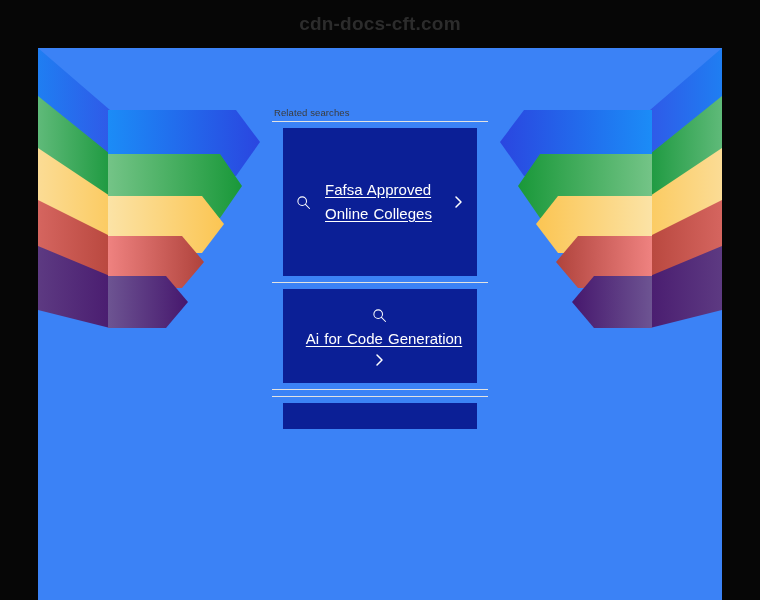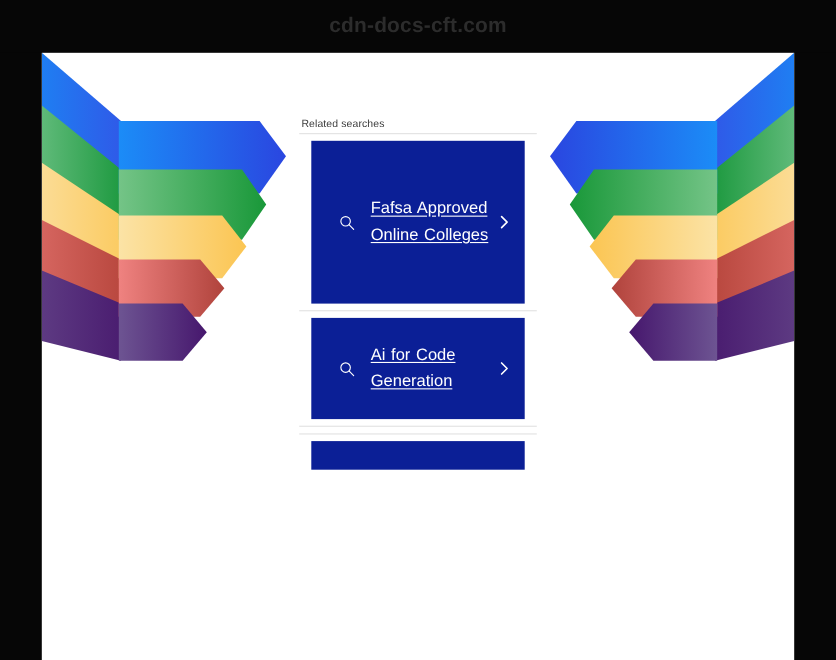--- a/index.html
+++ b/index.html
@@ -35,21 +35,21 @@
     font-family: "Liberation Sans", sans-serif;
   }
 
   
   .page {
     position: absolute;
     left: 38px;
     top: 48px;
     width: 684px;
     height: 552px;
-    background: #ffffff;
+    background: #3b82f6;
     overflow: hidden;
   }
 
   
   .deco {
     position: absolute;
     top: 0;
     width: 232px;
     height: 340px;
     pointer-events: none;
@@ -84,21 +84,21 @@
     margin: 6px 0 6px 0;
   }
 
   .card {
     width: 194px;
     margin: 0 auto;
     background: #0b1f96;
     display: flex;
     align-items: center;
     box-sizing: border-box;
-    padding: 14px 10px 14px 20px;
+    padding: 14px 10px 14px 8px;
     position: relative;
   }
   .card-icon {
     width: 24px;
     flex: 0 0 24px;
     display: flex;
     align-items: center;
     justify-content: center;
   }
   .card-text {
@@ -117,21 +117,21 @@
     word-spacing: 1px;
   }
   .card-chevron {
     width: 18px;
     flex: 0 0 18px;
     display: flex;
     align-items: center;
     justify-content: center;
   }
   .card.tall-4 { min-height: 148px; }
-  .card.tall-2 { min-height: 92px; }
+  .card.tall-2 { min-height: 92px; flex-direction: column; }
   .card.tall-4b { min-height: 148px; }
   .card.partial { min-height: 26px; padding-top: 8px; padding-bottom: 8px; }
 </style>
 </head>
 <body>
 
 <div class="domain-bar">
   <div class="domain-title">cdn-docs-cft.com</div>
 </div>
 

